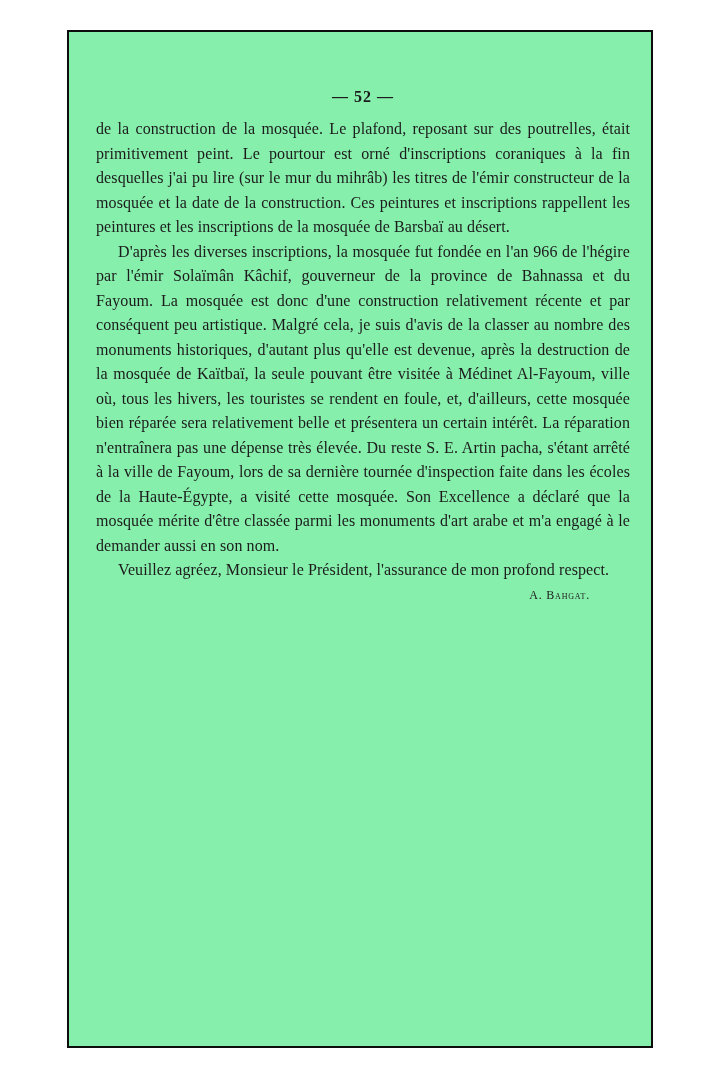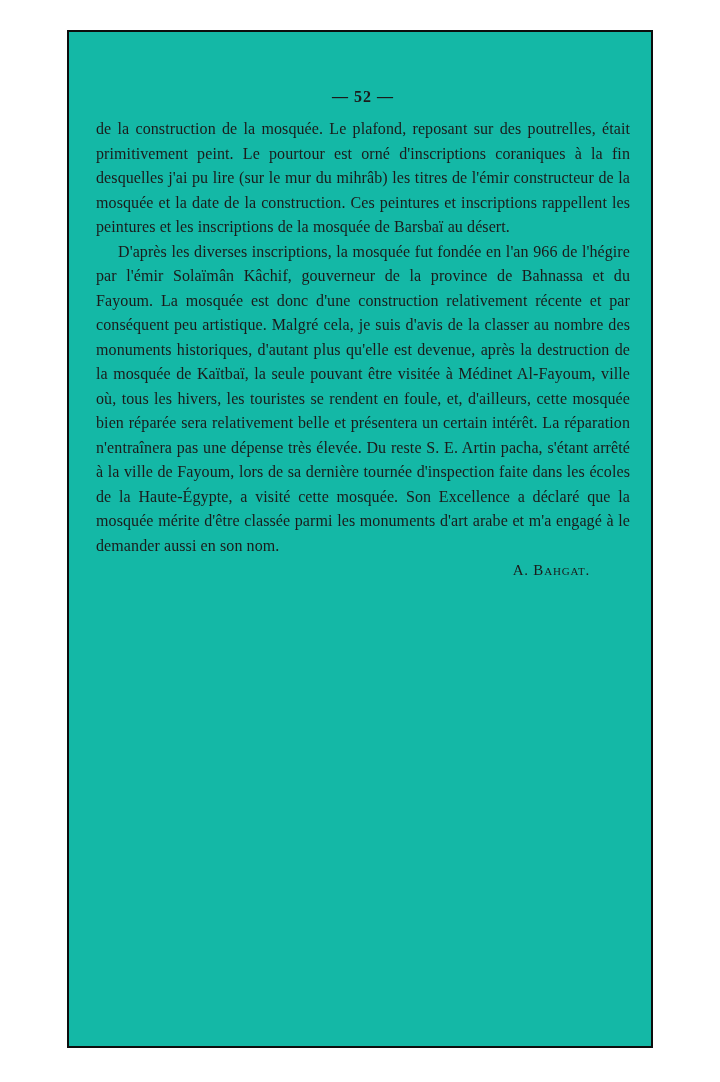--- a/index.html
+++ b/index.html
@@ -16,21 +16,21 @@
     overflow: hidden;
   }
   .page-frame {
     position: absolute;
     left: 67px;
     top: 30px;
     width: 586px;
     height: 1018px;
     border: 2px solid #0d0d0d;
     box-sizing: border-box;
-    background: #14b8a6;
+    background: #86efac;
     text-decoration: underline;
   }
   .page-inner {
     position: absolute;
     left: 27px;
     right: 21px;
     top: 56px;
     bottom: 20px;
   }
   .page-number {
@@ -47,35 +47,36 @@
     text-align: justify;
     letter-spacing: 0.1px;
   }
   .body-text p.indent {
     text-indent: 22px;
   }
   .signature {
     margin: 0;
     padding-right: 40px;
     text-align: right;
-    font-size: 15px;
+    font-size: 12px;
     line-height: 24.5px;
     font-variant: small-caps;
     letter-spacing: 0.8px;
   }
 </style>
 </head>
 <body>
 
 <div class="page-frame">
   <div class="page-inner">
 
     <div class="page-number">— 52 —</div>
 
     <div class="body-text">
       <p>de la construction de la mosquée. Le plafond, reposant sur des poutrelles, était primitivement peint. Le pourtour est orné d'inscriptions coraniques à la fin desquelles j'ai pu lire (sur le mur du mihrâb) les titres de l'émir constructeur de la mosquée et la date de la construction. Ces peintures et inscriptions rappellent les peintures et les inscriptions de la mosquée de Barsbaï au désert.</p>
       <p class="indent">D'après les diverses inscriptions, la mosquée fut fondée en l'an 966 de l'hégire par l'émir Solaïmân Kâchif, gouverneur de la province de Bahnassa et du Fayoum. La mosquée est donc d'une construction relativement récente et par conséquent peu artistique. Malgré cela, je suis d'avis de la classer au nombre des monuments historiques, d'autant plus qu'elle est devenue, après la destruction de la mosquée de Kaïtbaï, la seule pouvant être visitée à Médinet Al-Fayoum, ville où, tous les hivers, les touristes se rendent en foule, et, d'ailleurs, cette mosquée bien réparée sera relativement belle et présentera un certain intérêt. La réparation n'entraînera pas une dépense très élevée. Du reste S. E. Artin pacha, s'étant arrêté à la ville de Fayoum, lors de sa dernière tournée d'inspection faite dans les écoles de la Haute-Égypte, a visité cette mosquée. Son Excellence a déclaré que la mosquée mérite d'être classée parmi les monuments d'art arabe et m'a engagé à le demander aussi en son nom.</p>
+      <p class="indent">Veuillez agréez, Monsieur le Président, l'assurance de mon profond respect.</p>
     </div>
 
     <p class="signature">A. Bahgat.</p>
 
   </div>
 </div>
 
 </body></html>

